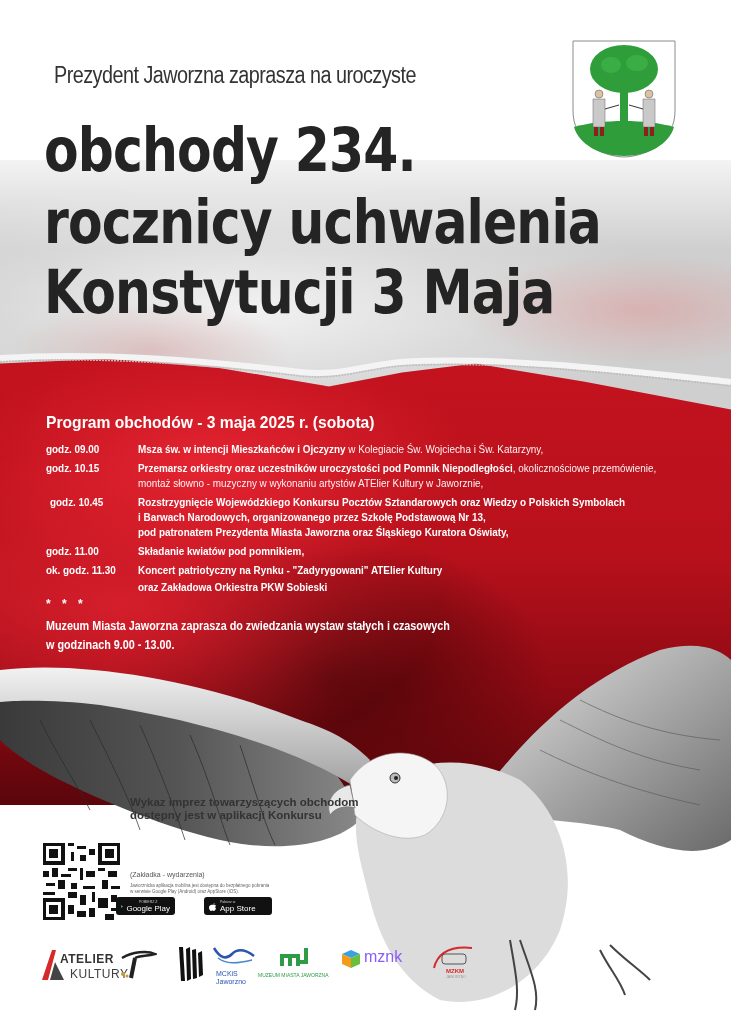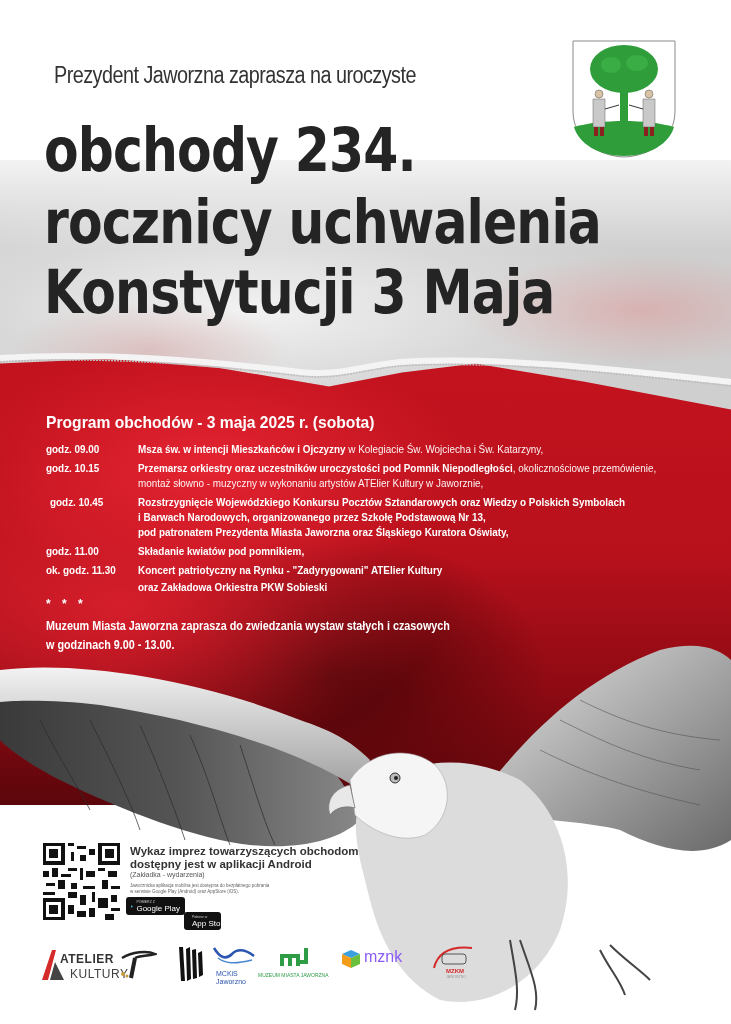--- a/index.html
+++ b/index.html
@@ -71,30 +71,30 @@
   .row .desc b { font-weight: bold; }
   .row .desc .light { font-weight: normal; opacity: 0.95; }
   .dots { position: absolute; left: 46px; top: 597px; font-size: 12px; color: #fff; font-weight: bold; letter-spacing: 4px; }
   .museum { position: absolute; left: 46px; top: 617px; font-size: 12px; color: #fff; font-weight: bold; line-height: 19px; white-space: nowrap; transform: scaleX(0.9); transform-origin: left center; }
 
   
   .eagle { position: absolute; left: 0; top: 640px; width: 731px; height: 384px; }
 
   
   .qr { position: absolute; left: 43px; top: 843px; width: 77px; height: 77px; background: #fff; }
-  .app-head { position: absolute; left: 130px; top: 845px; font-size: 11.5px; font-weight: bold; color: #333; line-height: 13px; white-space: nowrap; }
+  .app-head { position: absolute; left: 130px; top: 796px; font-size: 11.5px; font-weight: bold; color: #333; line-height: 13px; white-space: nowrap; }
   .app-sub { position: absolute; left: 130px; top: 871px; font-size: 7px; color: #555; white-space: nowrap; }
   .app-note { position: absolute; left: 130px; top: 883px; font-size: 4.5px; color: #666; line-height: 6px; white-space: nowrap; }
   .store-btn {
     position: absolute; top: 897px; height: 18px; background: #111; border-radius: 3px;
     color: #fff; font-size: 8px; display: flex; align-items: center; padding: 0 5px; gap: 3px; white-space: nowrap;
   }
   .store-btn .small { font-size: 3.5px; display:block; line-height: 4px; color:#ccc; }
-  .gp { left: 126px; width: 59px; }
-  .as { left: 184px; width: 37px; margin-top: 15px; }
+  .gp { left: 116px; width: 59px; text-align: center; }
+  .as { left: 204px; width: 68px; }
 
   
   .logos { position: absolute; left: 0; top: 940px; width: 731px; height: 50px; }
   .logo { position: absolute; }
 </style>
 </head>
 <body>
 
 <div class="poster">
 
@@ -267,21 +267,21 @@
         <rect x="8" y="20" width="2" height="3"></rect>
         <rect x="11" y="22" width="3" height="2"></rect>
       <rect x="15" y="21" width="2" height="3"></rect>
         <rect x="22" y="21" width="3" height="1"></rect>
         <rect x="20" y="23" width="3" height="2"></rect>
     </g>
   </svg>
 
   <div class="app-head">
     <div>Wykaz imprez towarzyszących obchodom</div>
-    <div>dostępny jest w aplikacji Android</div>
+    <div>dostępny jest w aplikacji Konkursu</div>
   </div>
   <div class="app-sub">(Zakładka - wydarzenia)</div>
   <div class="app-note">
     <div>Jaworznicka aplikacja mobilna jest dostępna do bezpłatnego pobrania</div>
     <div>w serwisie Google Play (Android) oraz AppStore (iOS).</div>
   </div>
 
   <div class="store-btn gp">
     <svg width="8" height="9" viewBox="0 0 8 9">
       <path d="M0,0 L8,4.5 L0,9 Z" fill="#34a853"></path>

